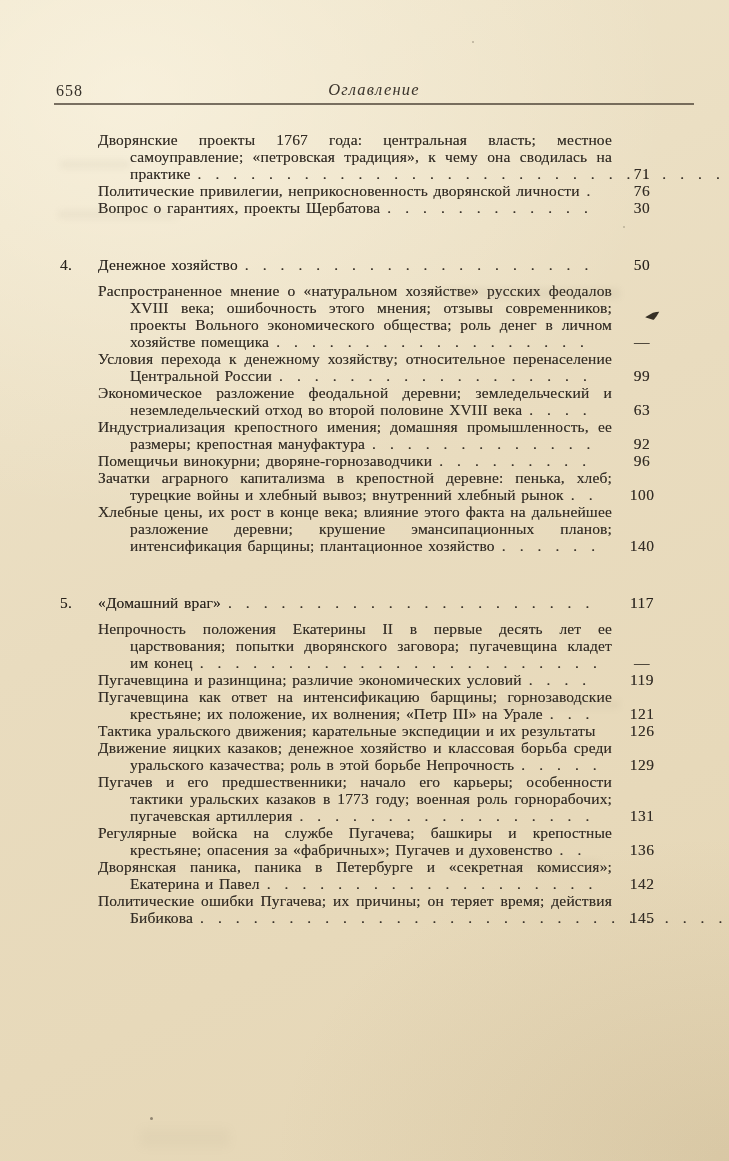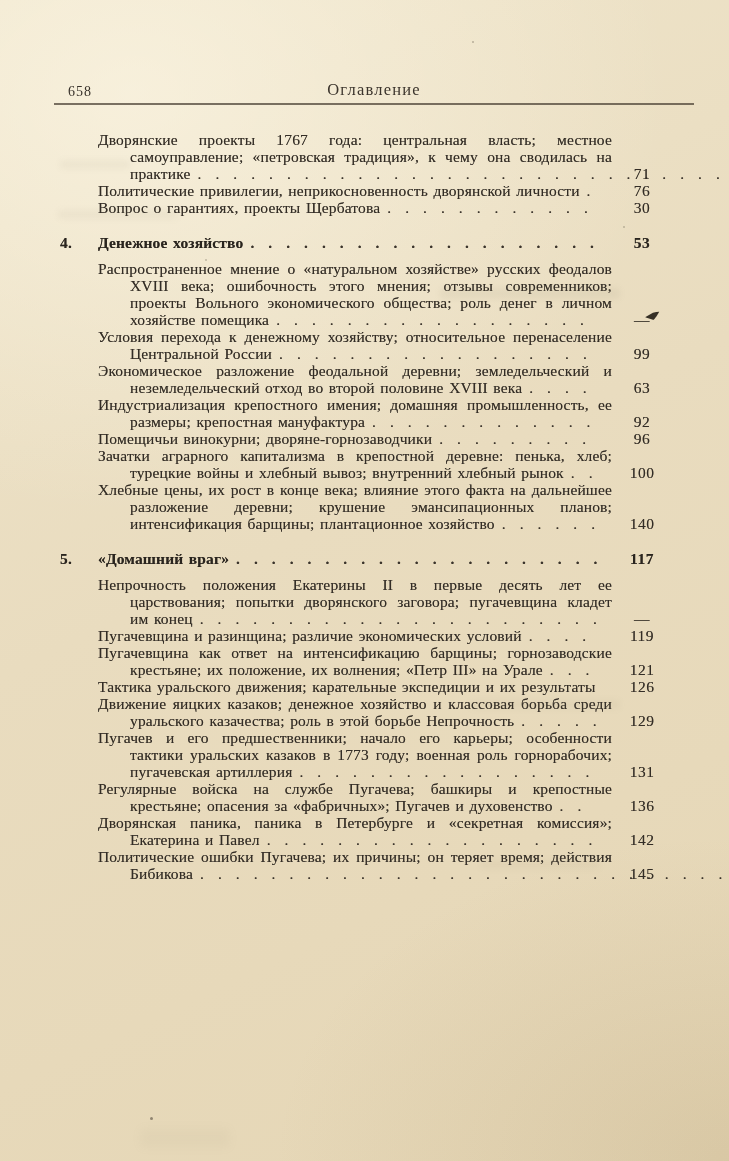--- a/index.html
+++ b/index.html
@@ -18,26 +18,26 @@
       linear-gradient(155deg, #efe5cb 0%, #e9dcbf 45%, #e5d6b5 100%);
     color: #332d26;
   }
 
   
   .header-row {
     position: absolute; left: 54px; top: 79px; width: 640px; height: 24px;
     border-bottom: 2px solid rgba(72,62,50,.72);
   }
   .folio {
-    position: absolute; left: 14px; bottom: 3px;
-    font-size: 14px; letter-spacing: 1px; color: #37312a;
+    position: absolute; left: 2px; bottom: 3px;
+    font-size: 16px; letter-spacing: 1px; color: #37312a;
   }
   .running-title {
     position: absolute; left: 0; right: 0; bottom: 3px;
-    text-align: center; font-size: 16.5px;
+    text-align: center; font-style: italic; font-size: 16.5px;
     letter-spacing: 1.2px; color: #3b342c;
   }
 
   
   .toc {
     position: absolute; left: 55px; top: 131px; width: 613px;
     font-size: 15.5px; line-height: 17px;
     text-align: justify;
     word-spacing: 1.5px;
     letter-spacing: .15px;
@@ -47,25 +47,25 @@
     position: relative;
     padding: 0 56px 0 75px;
     text-indent: -32px;
   }
   .entry .pg {
     position: absolute; right: 0; bottom: 0; width: 52px;
     text-align: center; text-indent: 0; letter-spacing: .5px;
   }
   .dots { letter-spacing: 14px; margin-left: 7px; white-space: nowrap; color: #3a332b; }
   .section {
-    font-weight: bold;
+    font-weight: normal;
     color: #29241e;
     padding-left: 5px;
     text-indent: 0;
-    margin: 18px 0 9px 0;
+    margin: 40px 0 9px 0;
   }
   .section .no { display: inline-block; width: 38px; }
 
   
   .ink-mark {
     position: absolute; left: 645px; top: 312px; width: 15px; height: 8px;
     background: #262119;
     clip-path: polygon(0 55%, 55% 10%, 100% 0, 78% 55%, 55% 100%, 20% 72%);
     transform: rotate(-6deg);
     opacity: .92;
@@ -93,21 +93,21 @@
 
   <div class="header-row">
     <span class="folio">658</span>
     <span class="running-title">Оглавление</span>
   </div>
 
   <div class="toc" id="toc">
       <div class="entry"><span class="txt">Дворянские проекты 1767 года: центральная власть; местное самоуправление; «петровская традиция», к чему она сводилась на практике</span><span class="dots">............................................................</span><span class="pg">71</span></div>
       <div class="entry"><span class="txt">Политические привилегии, неприкосновенность дворянской личности</span><span class="dots">.</span><span class="pg">76</span></div>
       <div class="entry"><span class="txt">Вопрос о гарантиях, проекты Щербатова</span><span class="dots">............</span><span class="pg">30</span></div>
-      <div class="entry section"><span class="no">4.</span><span class="txt">Денежное хозяйство</span><span class="dots">....................</span><span class="pg">53</span></div>
+      <div class="entry section"><span class="no">4.</span><span class="txt">Денежное хозяйство</span><span class="dots">....................</span><span class="pg">50</span></div>
       <div class="entry"><span class="txt">Распространенное мнение о «натуральном хозяйстве» русских феодалов XVIII века; ошибочность этого мнения; отзывы современников; проекты Вольного экономического общества; роль денег в личном хозяйстве помещика</span><span class="dots">..................</span><span class="pg">—</span></div>
       <div class="entry"><span class="txt">Условия перехода к денежному хозяйству; относительное перенаселение Центральной России</span><span class="dots">..................</span><span class="pg">99</span></div>
       <div class="entry"><span class="txt">Экономическое разложение феодальной деревни; земледельческий и неземледельческий отход во второй половине XVIII века</span><span class="dots">....</span><span class="pg">63</span></div>
       <div class="entry"><span class="txt">Индустриализация крепостного имения; домашняя промышленность, ее размеры; крепостная мануфактура</span><span class="dots">.............</span><span class="pg">92</span></div>
       <div class="entry"><span class="txt">Помещичьи винокурни; дворяне-горнозаводчики</span><span class="dots">.........</span><span class="pg">96</span></div>
       <div class="entry"><span class="txt">Зачатки аграрного капитализма в крепостной деревне: пенька, хлеб; турецкие войны и хлебный вывоз; внутренний хлебный рынок</span><span class="dots">..</span><span class="pg">100</span></div>
       <div class="entry"><span class="txt">Хлебные цены, их рост в конце века; влияние этого факта на дальнейшее разложение деревни; крушение эмансипационных планов; интенсификация барщины; плантационное хозяйство</span><span class="dots">......</span><span class="pg">140</span></div>
       <div class="entry section"><span class="no">5.</span><span class="txt">«Домашний враг»</span><span class="dots">.....................</span><span class="pg">117</span></div>
       <div class="entry"><span class="txt">Непрочность положения Екатерины II в первые десять лет ее царствования; попытки дворянского заговора; пугачевщина кладет им конец</span><span class="dots">.......................</span><span class="pg">—</span></div>
       <div class="entry"><span class="txt">Пугачевщина и разинщина; различие экономических условий</span><span class="dots">....</span><span class="pg">119</span></div>

